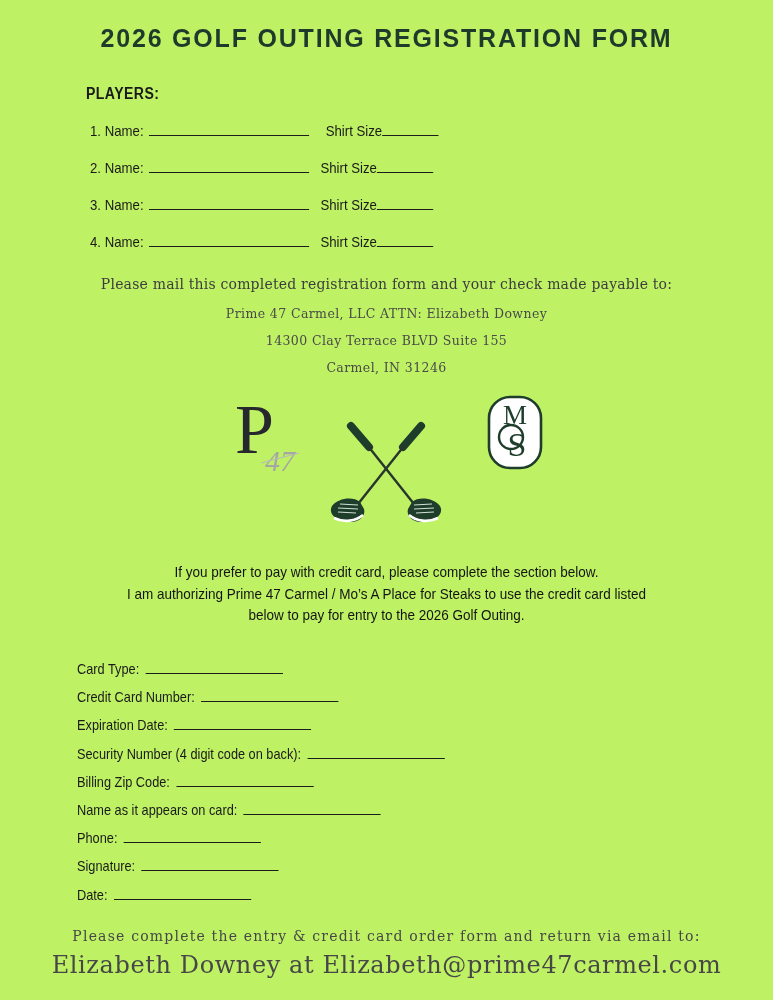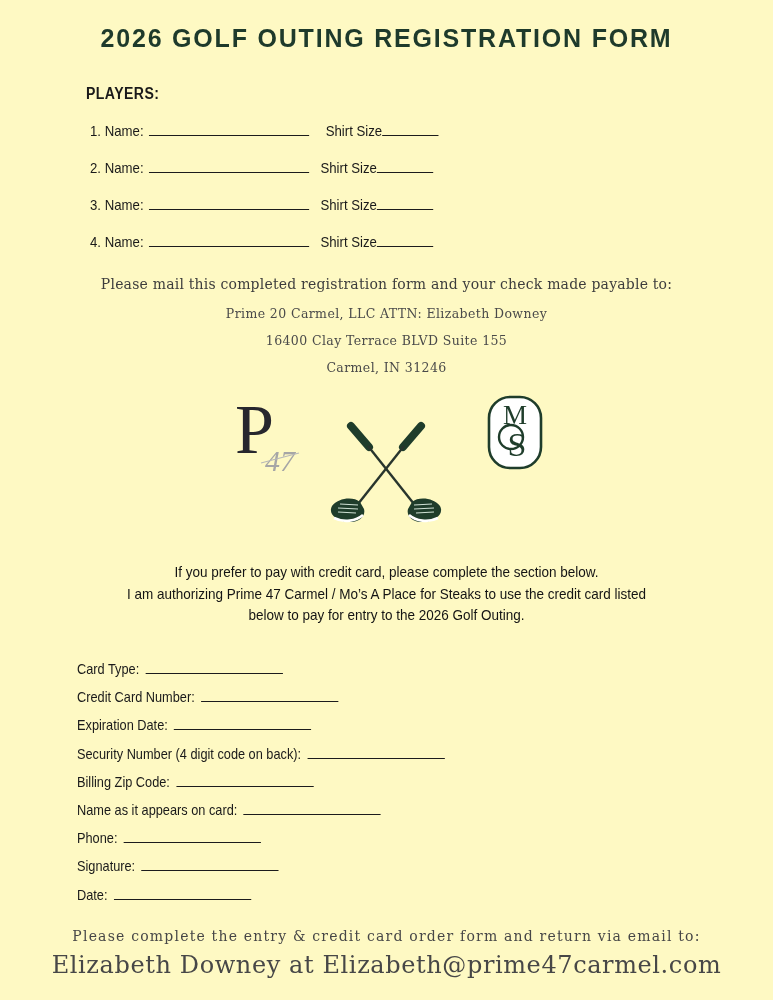--- a/index.html
+++ b/index.html
@@ -1,18 +1,18 @@
 <!DOCTYPE html>
 <html><head>
 <meta charset="utf-8">
 <style>
   html,body{margin:0;padding:0;background:#e9e9e9;}
   .page{
     position:relative;width:773px;height:1000px;margin:0 auto;
-    background:#fef9c3;overflow:hidden;
+    background:#bef264;overflow:hidden;
     font-family:"Liberation Sans",sans-serif;color:#1a1a1a;
   }
   
   .title{
     position:absolute;top:24px;left:0;width:100%;margin:0;
     text-align:center;font-size:25px;font-weight:700;letter-spacing:1.8px;
     color:#1e3a2b;
   }
   
   .condensed{transform:scaleX(0.88);transform-origin:0 50%;white-space:nowrap;}
@@ -67,22 +67,22 @@
 
   <div id="player-rows">
       <div class="player-row condensed first" style="top: 121px;"><span>1. Name:</span><span class="blank name-blank"></span><span class="shirt-label">Shirt Size</span><span class="blank shirt-blank"></span></div>
       <div class="player-row condensed" style="top: 158px;"><span>2. Name:</span><span class="blank name-blank"></span><span class="shirt-label">Shirt Size</span><span class="blank shirt-blank"></span></div>
       <div class="player-row condensed" style="top: 195px;"><span>3. Name:</span><span class="blank name-blank"></span><span class="shirt-label">Shirt Size</span><span class="blank shirt-blank"></span></div>
       <div class="player-row condensed" style="top: 232px;"><span>4. Name:</span><span class="blank name-blank"></span><span class="shirt-label">Shirt Size</span><span class="blank shirt-blank"></span></div>
     </div>
 
   <div class="mail-block">
     <p class="mail-intro">Please mail this completed registration form and your check made payable to:</p>
-    <p class="mail-line">Prime 20 Carmel, LLC ATTN: Elizabeth Downey</p>
-    <p class="mail-line">16400 Clay Terrace BLVD Suite 155</p>
+    <p class="mail-line">Prime 47 Carmel, LLC ATTN: Elizabeth Downey</p>
+    <p class="mail-line">14300 Clay Terrace BLVD Suite 155</p>
     <p class="mail-line">Carmel, IN 31246</p>
   </div>
 
   <div class="logo logo-p47">
     <svg viewBox="0 0 72 84">
       <text x="2" y="62" font-family="Liberation Serif, DejaVu Serif, serif" font-size="70" fill="#27272e">P</text>
       <text x="32" y="80" font-family="Liberation Serif, DejaVu Serif, serif" font-style="italic" font-size="30" fill="#a6a6a6">47</text>
       <line x1="28" y1="72" x2="66" y2="62" stroke="#b8b8b8" stroke-width="1.2"></line>
     </svg>
   </div>

